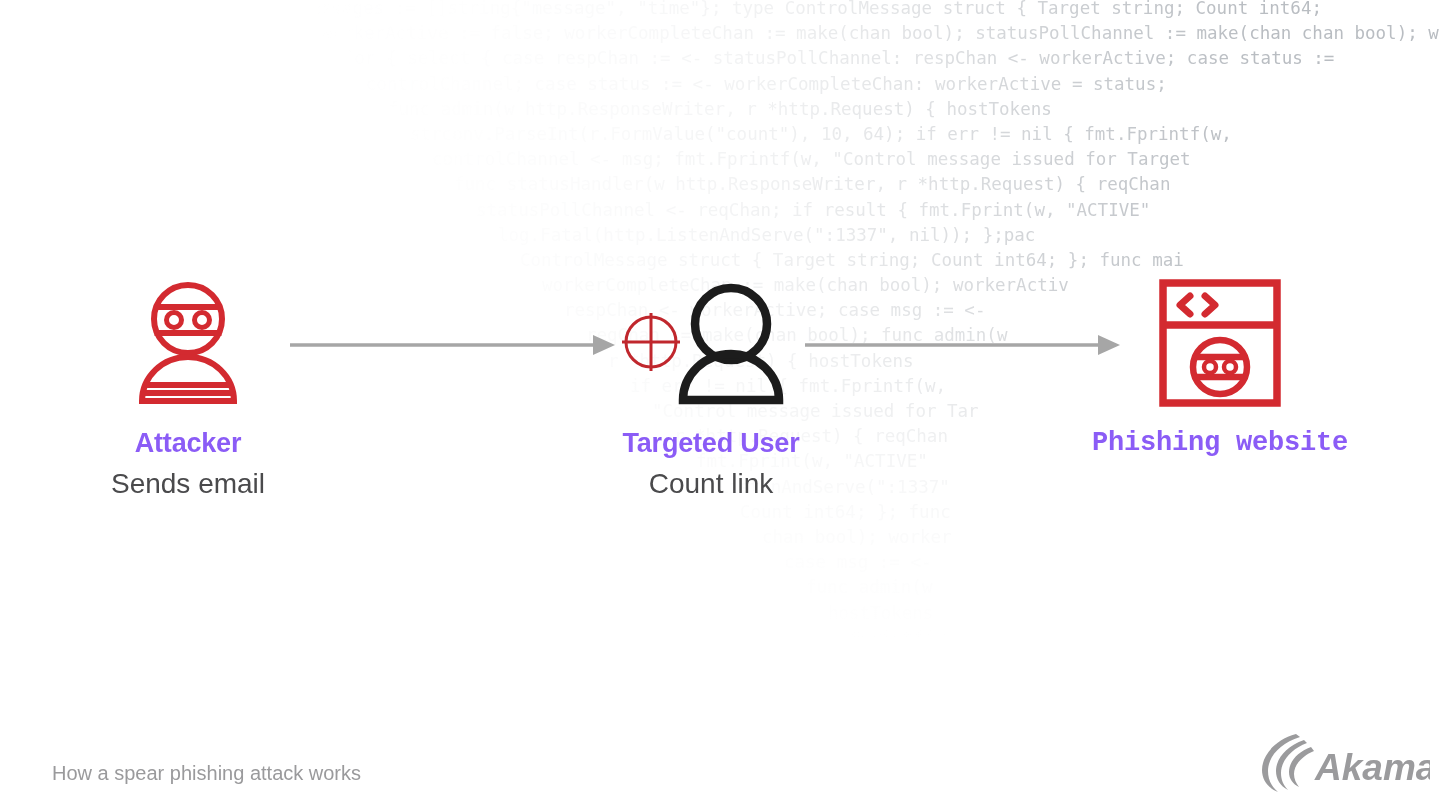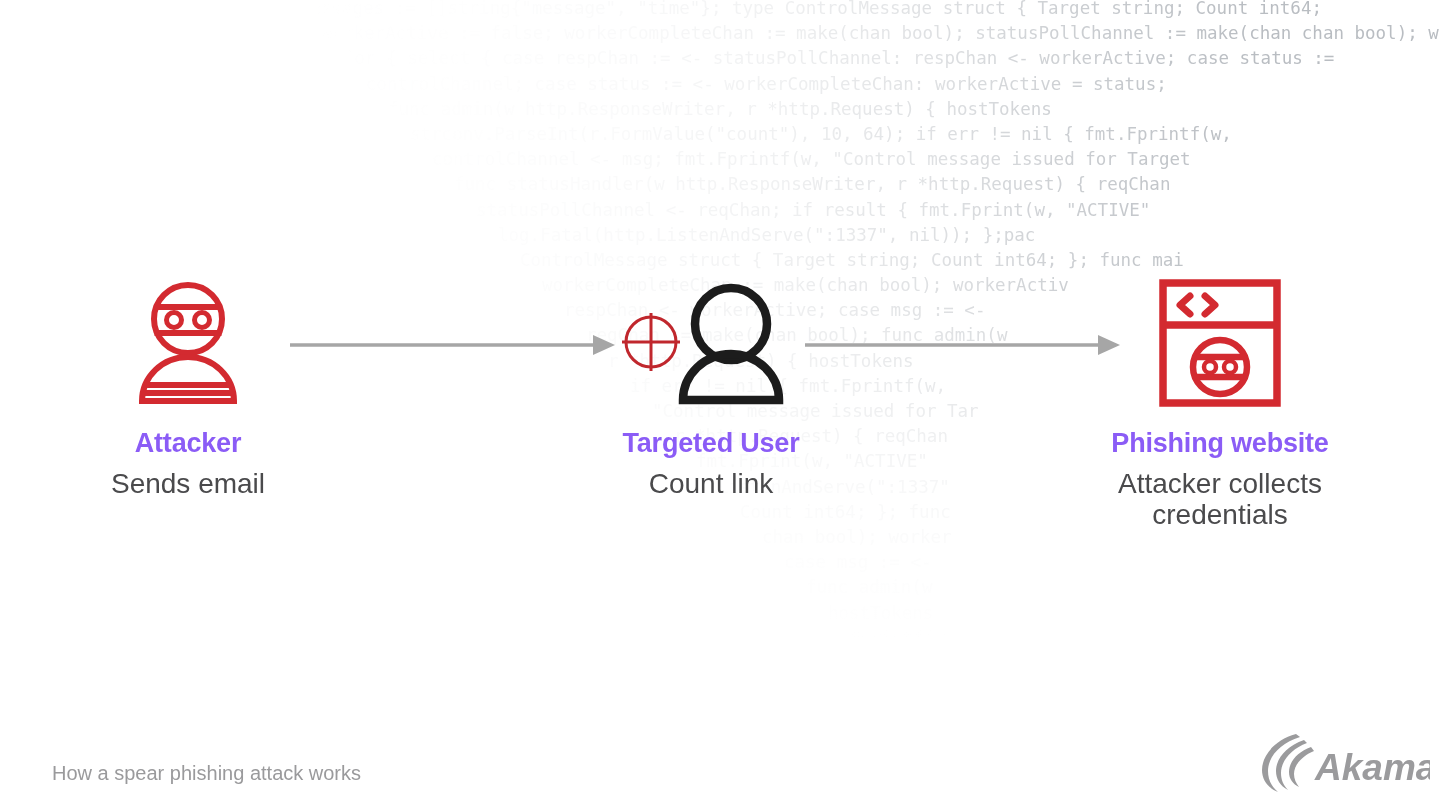--- a/index.html
+++ b/index.html
@@ -113,21 +113,21 @@
     font-size: 28px;
     font-weight: normal;
     color: #4a4a4c;
     margin-top: 9px;
     line-height: 31px;
   }
 
   
   #node-attacker  { left: 58px;   top: 278px; width: 260px; }
   #node-user      { left: 581px;  top: 278px; width: 260px; }
-  #node-site      { left: 1090px; top: 278px; width: 260px; }
+  #node-site      { left: 1090px; top: 278px; width: 260px; font-family: Liberation Mono, monospace; }
 
   
   .arrow {
     position: absolute;
     top: 330px;
     height: 30px;
   }
   #arrow-1 { left: 290px; width: 325px; }
   #arrow-2 { left: 805px; width: 315px; }
 
@@ -268,21 +268,20 @@
           <path d="M36 78 H86"></path>
           <path d="M35 98 H87"></path>
         </g>
         <g fill="#ffffff" stroke="#d32a30" stroke-width="4.5">
           <circle cx="51" cy="88" r="6"></circle>
           <circle cx="71" cy="88" r="6"></circle>
         </g>
       </svg>
     </div>
     <div class="node-title">Phishing website</div>
-    <div class="node-sub">Attacker collects credentials</div>
   </div>
 
 </div>
 
 <div id="caption">How a spear phishing attack works</div>
 
 <div id="logo">
   <svg width="170" height="72" viewBox="0 0 170 72">
 
     <g fill="#9b9b9d">

